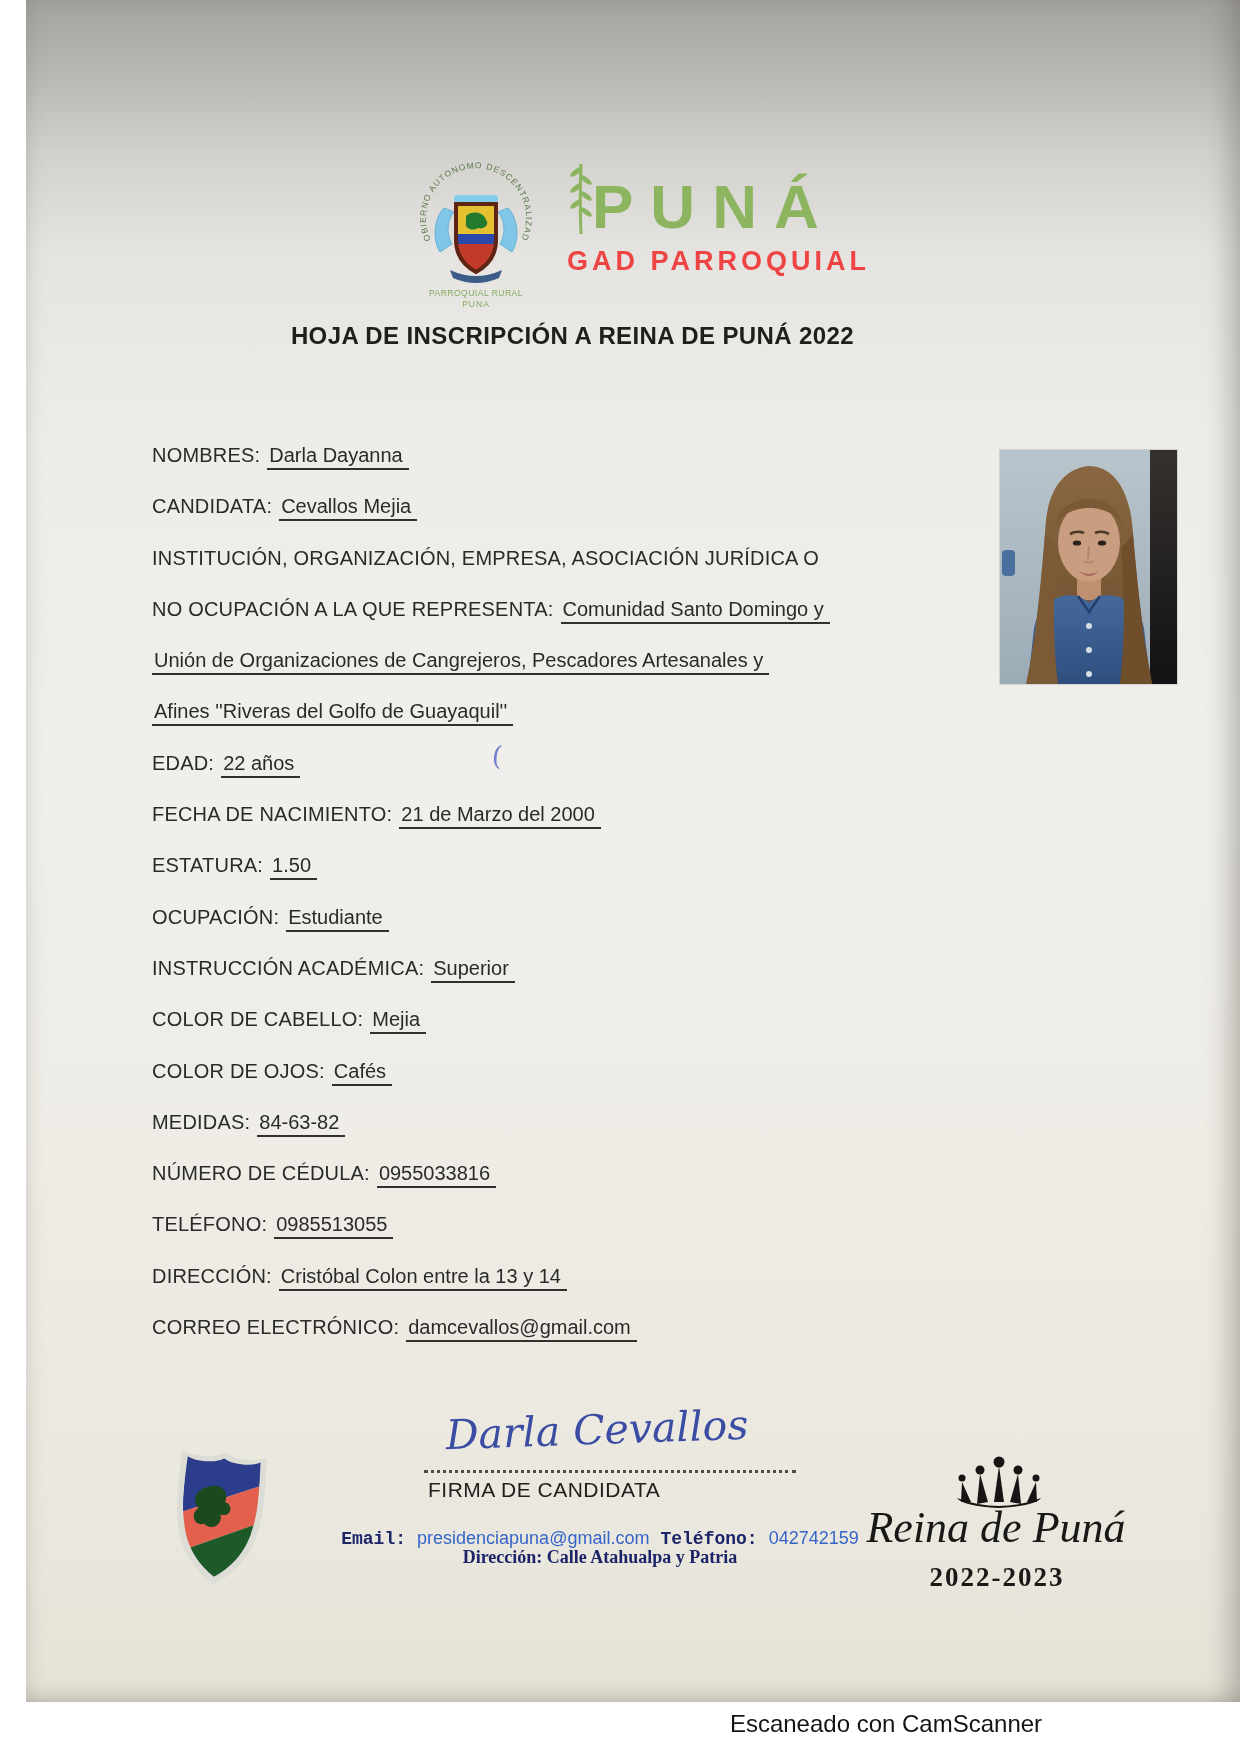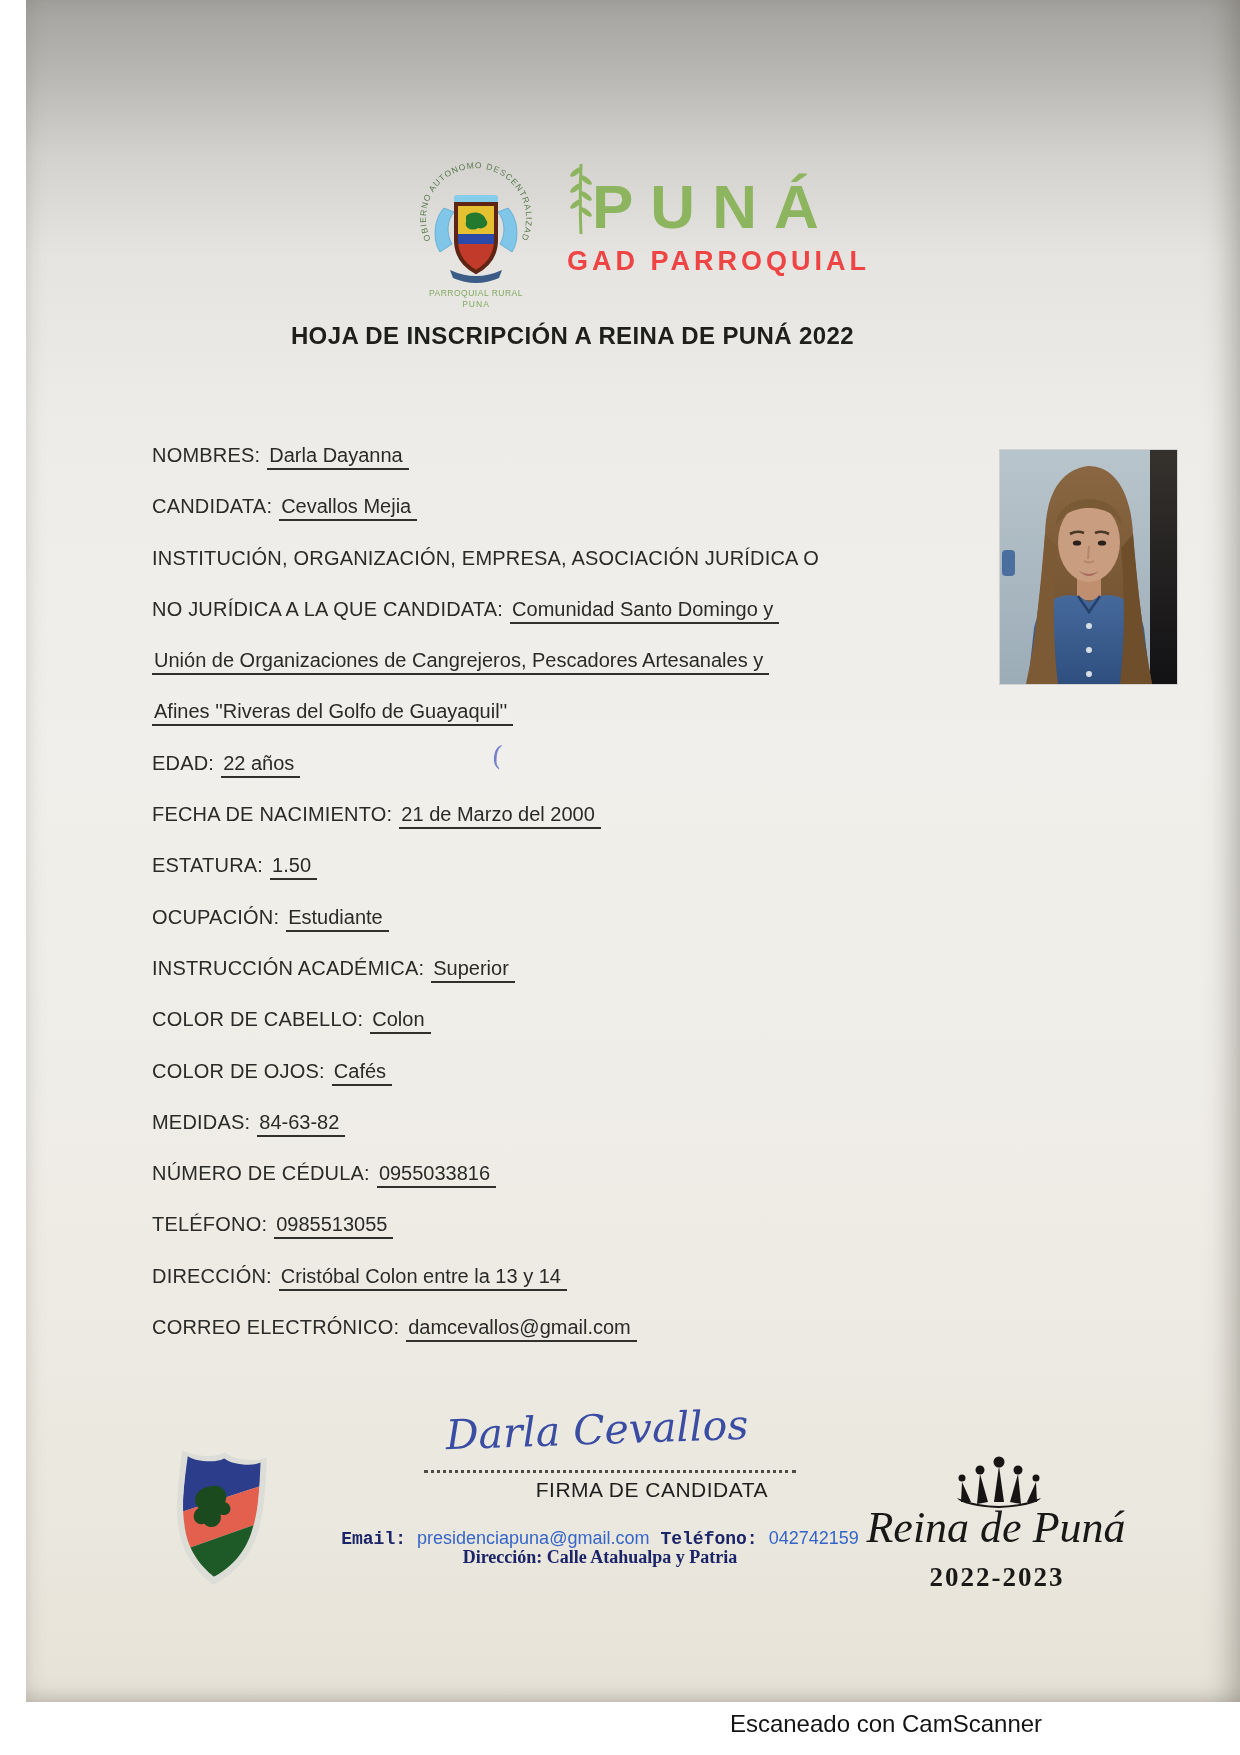--- a/index.html
+++ b/index.html
@@ -33,21 +33,21 @@
   .photo{position:absolute;left:1000px;top:450px;width:177px;height:234px;box-shadow:0 0 0 1px rgba(120,130,140,.25);}
   
   .pen-mark{position:absolute;left:492px;top:740px;font-size:27px;color:rgba(82,98,190,.78);
     transform:rotate(6deg);font-family:"DejaVu Serif",serif;}
   
   .sig-script{position:absolute;left:432px;top:1406px;width:330px;text-align:center;
     font-family:"DejaVu Serif",serif;font-style:italic;font-size:41px;color:#3a4da3;
     transform:rotate(-2deg);white-space:nowrap;}
   .sig-dots{position:absolute;left:424px;top:1448px;width:372px;height:22px;
     border-bottom:3px dotted #4c4c47;}
-  .sig-caption{position:absolute;left:428px;top:1478px;width:340px;text-align:right;
+  .sig-caption{position:absolute;left:428px;top:1478px;width:340px;text-align:left;
     font-size:21px;color:#1f1f1d;letter-spacing:.5px;white-space:nowrap;}
   .org-address{position:absolute;left:370px;top:1504px;width:460px;text-align:center;
     font-family:"Liberation Serif",serif;font-weight:700;font-size:18px;color:#1b2468;white-space:nowrap;margin-top:43px;}
   .org-contact{position:absolute;left:330px;top:1528px;width:540px;text-align:center;
     font-size:18px;white-space:nowrap;}
   .c-serif{font-family:Liberation Mono, monospace;font-weight:700;color:#1b2468;}
   .c-blue{color:#3565c9;}
   .org-contact span{margin:0 3px;}
   
   .shield{position:absolute;left:166px;top:1446px;width:106px;height:144px;transform:rotate(5deg);}
@@ -107,37 +107,37 @@
 
   <div class="doc-title">HOJA DE INSCRIPCIÓN A REINA DE PUNÁ 2022</div>
 
   <div class="form">
   <div class="f-row"><span class="f-label">NOMBRES:</span><span class="f-value">Darla Dayanna</span></div>
 
   <div class="f-row"><span class="f-label">CANDIDATA:</span><span class="f-value">Cevallos Mejia</span></div>
 
   <div class="f-row"><span class="f-label">INSTITUCIÓN, ORGANIZACIÓN, EMPRESA, ASOCIACIÓN JURÍDICA O</span></div>
 
-  <div class="f-row"><span class="f-label">NO JURÍDICA A LA QUE CANDIDATA:</span><span class="f-value">Comunidad Santo Domingo y</span></div>
+  <div class="f-row"><span class="f-label">NO OCUPACIÓN A LA QUE REPRESENTA:</span><span class="f-value">Comunidad Santo Domingo y</span></div>
 
   <div class="f-row"><span class="f-value">Unión de Organizaciones de Cangrejeros, Pescadores Artesanales y</span></div>
 
   <div class="f-row"><span class="f-value">Afines ''Riveras del Golfo de Guayaquil''</span></div>
 
   <div class="f-row"><span class="f-label">EDAD:</span><span class="f-value">22 años</span></div>
 
   <div class="f-row"><span class="f-label">FECHA DE NACIMIENTO:</span><span class="f-value">21 de Marzo del 2000</span></div>
 
   <div class="f-row"><span class="f-label">ESTATURA:</span><span class="f-value">1.50</span></div>
 
   <div class="f-row"><span class="f-label">OCUPACIÓN:</span><span class="f-value">Estudiante</span></div>
 
   <div class="f-row"><span class="f-label">INSTRUCCIÓN ACADÉMICA:</span><span class="f-value">Superior</span></div>
 
-  <div class="f-row"><span class="f-label">COLOR DE CABELLO:</span><span class="f-value">Colon</span></div>
+  <div class="f-row"><span class="f-label">COLOR DE CABELLO:</span><span class="f-value">Mejia</span></div>
 
   <div class="f-row"><span class="f-label">COLOR DE OJOS:</span><span class="f-value">Cafés</span></div>
 
   <div class="f-row"><span class="f-label">MEDIDAS:</span><span class="f-value">84-63-82</span></div>
 
   <div class="f-row"><span class="f-label">NÚMERO DE CÉDULA:</span><span class="f-value">0955033816</span></div>
 
   <div class="f-row"><span class="f-label">TELÉFONO:</span><span class="f-value">0985513055</span></div>
 
   <div class="f-row"><span class="f-label">DIRECCIÓN:</span><span class="f-value">Cristóbal Colon entre la 13 y 14</span></div>

